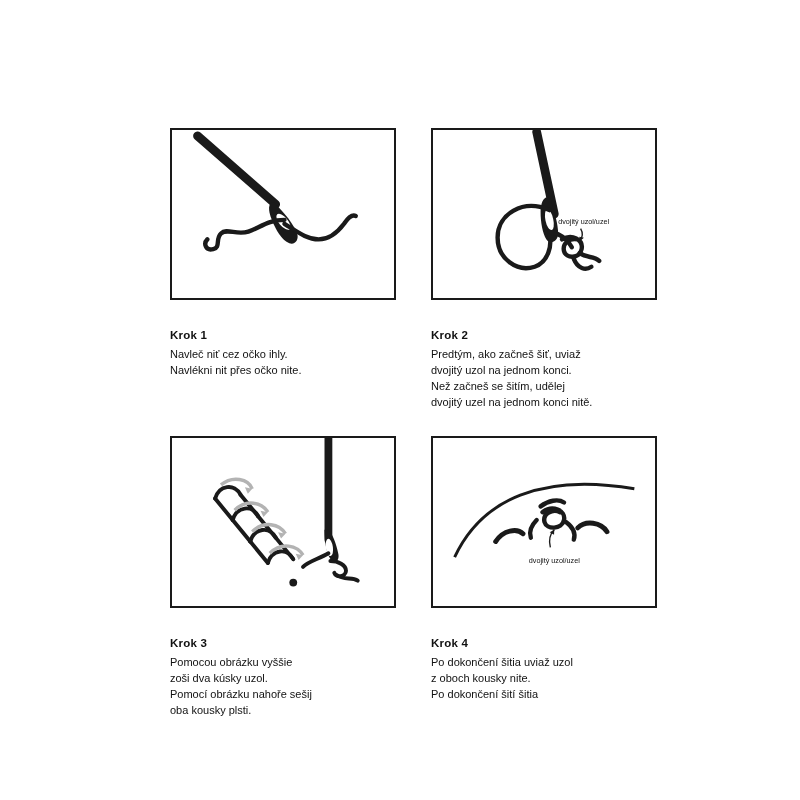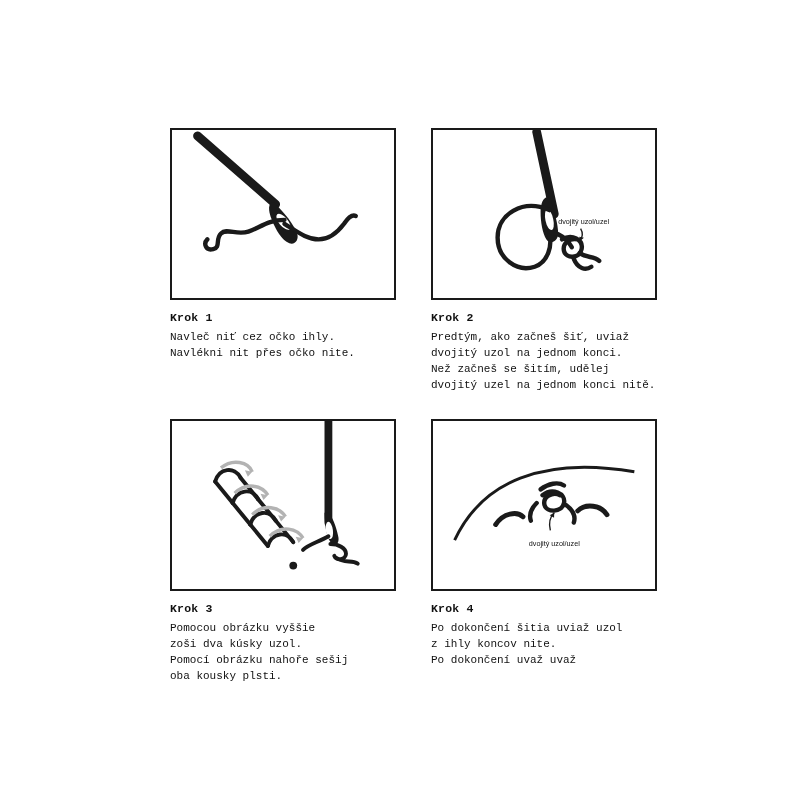--- a/index.html
+++ b/index.html
@@ -40,23 +40,22 @@
     background: #ffffff;
     position: relative;
     overflow: hidden;
   }
   .step-figure svg {
     display: block;
     width: 100%;
     height: 100%;
   }
   .step-caption {
-    margin-top: 11px;
+    margin-top: 29px;
     width: 200px;
-    font-family: Liberation Mono, monospace;
   }
   .step-title {
     font-size: 11.5px;
     font-weight: bold;
     letter-spacing: 0.2px;
     margin-bottom: 5px;
     color: #111111;
   }
   .step-lines {
     font-size: 11px;
@@ -206,20 +205,20 @@
 
           <path d="M100 112 C 98 104, 100 98, 104 94" stroke="#1a1a1a" stroke-width="1.4" fill="none"></path>
           <path d="M104 94 l -4.6 2.6 l 4.4 2.4 z" fill="#1a1a1a"></path>
           <text class="fig-label" x="78" y="128">dvojitý uzol/uzel</text>
         </svg>
       </div>
       <div class="step-caption">
         <div class="step-title">Krok 4</div>
         <div class="step-lines">
           <div>Po dokončení šitia uviaž uzol</div>
-          <div>z ihly koncov nite.</div>
-          <div>Po dokončení uvaž uvaž</div>
+          <div>z oboch kousky nite.</div>
+          <div>Po dokončení šití šitia</div>
         </div>
       </div>
     </div>
 
   </div>
 </div>
 
 </body></html>

